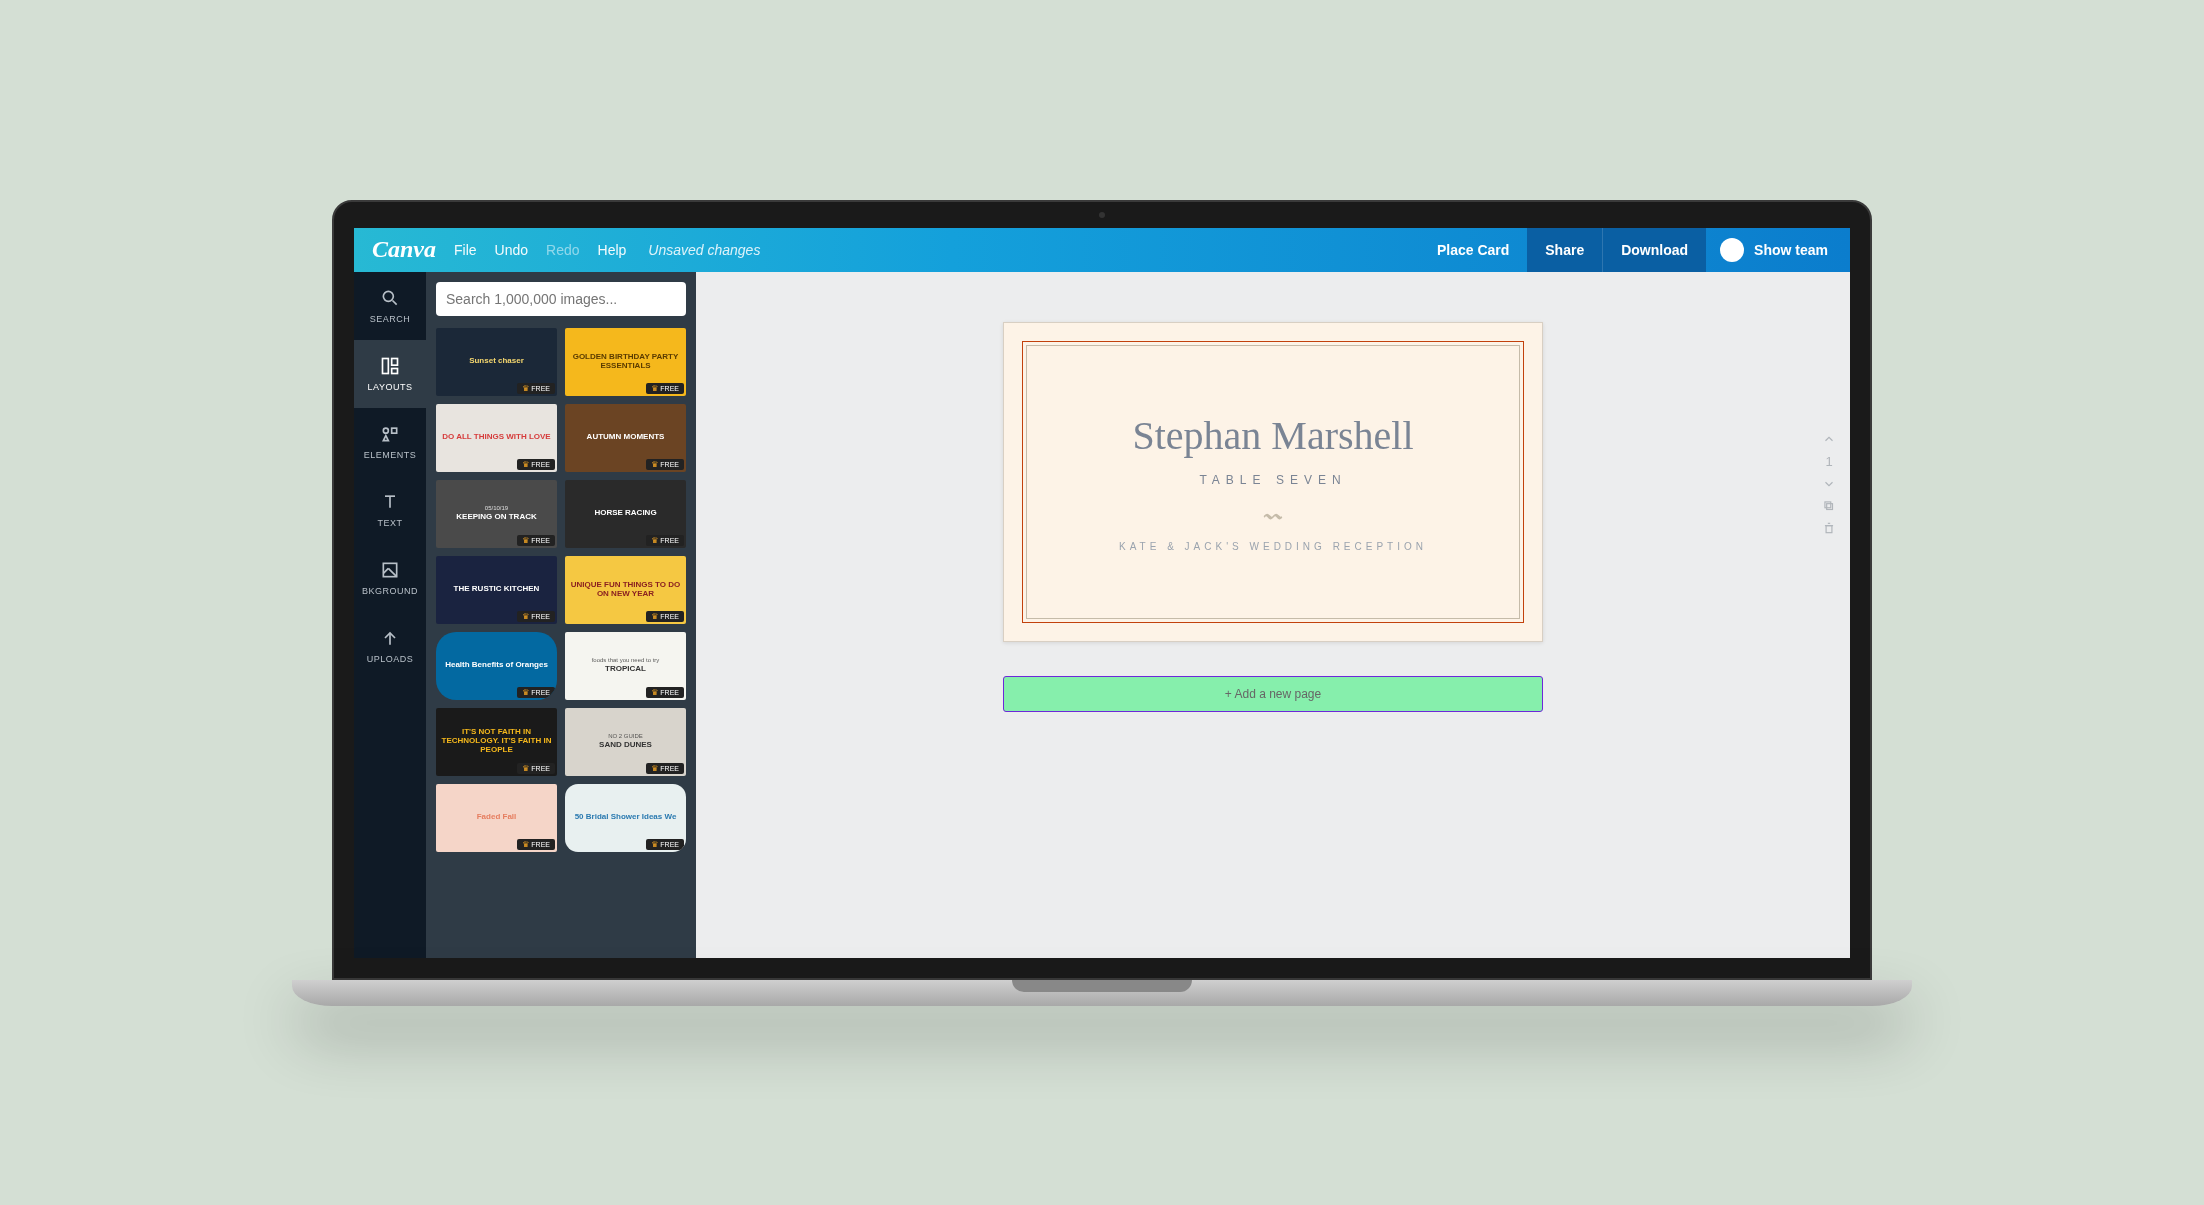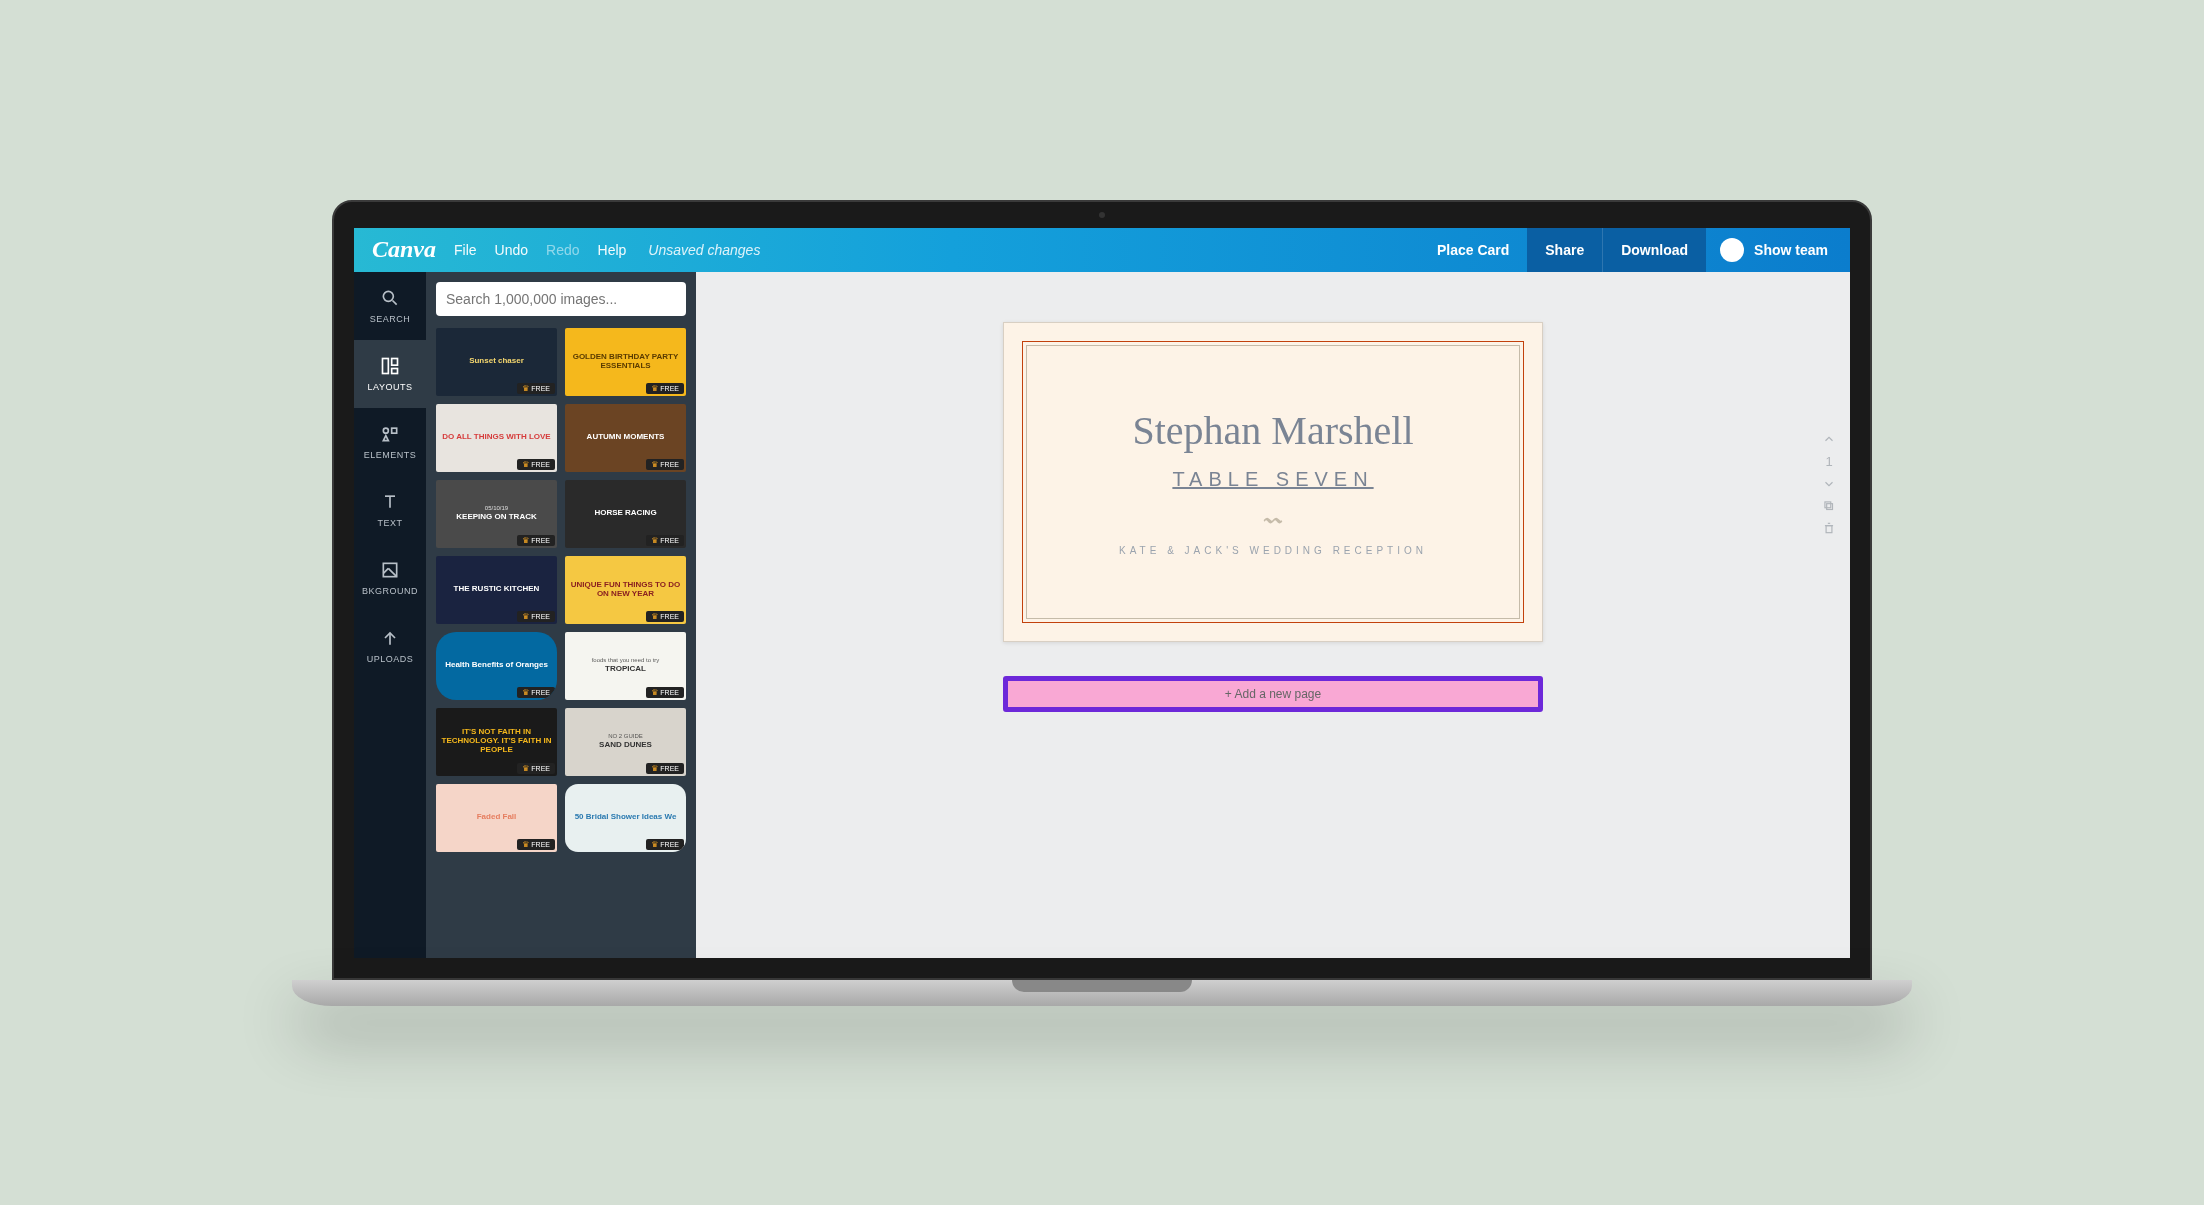--- a/index.html
+++ b/index.html
@@ -37,24 +37,24 @@
 .tmpl { height:68px; border-radius:2px; position:relative; overflow:hidden; display:flex; align-items:center; justify-content:center; color:#fff; font-size:8px; text-align:center; cursor:pointer; padding:4px; background:#555; }
 .tmpl .free { position:absolute; right:2px; bottom:2px; background:#222; color:#fff; font-size:7px; padding:1px 5px; border-radius:2px; display:flex; align-items:center; gap:2px; }
 .tmpl .free::before { content:"♛"; color:#f5a623; font-size:8px; }
 .tmpl-title { font-weight:700; line-height:1.1; }
 
 .canvas-area { flex:1; background:#ecedee; position:relative; display:flex; flex-direction:column; align-items:center; padding:30px 60px; overflow:hidden; }
 .card { width:540px; height:320px; background:#fdf3e7; border:1px solid #d8cfc3; padding:18px; box-shadow:0 1px 4px rgba(0,0,0,0.1); margin-top:20px; }
 .card-inner { border:1px solid #c2410c; height:100%; padding:3px; }
 .card-inner2 { border:1px solid #c5bba9; height:100%; display:flex; flex-direction:column; align-items:center; justify-content:center; gap:14px; }
 .name { font-family: cursive; font-size:40px; color:#7a8494; }
-.table { letter-spacing:6px; font-size:20px; color:#7a8494; font-weight:500;text-decoration:underline; }
+.table { letter-spacing:6px; font-size:12px; color:#7a8494; font-weight:500; }
 .flourish { color:#c5bba9; font-size:18px; }
 .reception { letter-spacing:4px; font-size:10px; color:#9aa3ae; }
-.add-page { margin-top:34px; width:540px; background:#f9a8d4; border:5px solid #6d28d9; border-radius:3px; height:36px; display:flex; align-items:center; justify-content:center; font-size:12px; color:#666; cursor:pointer; }
+.add-page { margin-top:34px; width:540px; background:#86efac; border:1px solid #6d28d9; border-radius:3px; height:36px; display:flex; align-items:center; justify-content:center; font-size:12px; color:#666; cursor:pointer; }
 .page-ctrl { position:absolute; right:14px; top:160px; color:#b0b5ba; display:flex; flex-direction:column; align-items:center; gap:8px; font-size:13px; }
 .page-ctrl svg { width:14px; height:14px; }
 </style>
 </head>
 <body>
 
 <div class="laptop">
   <div class="screen-bezel">
     <div class="camera"></div>
     <div class="screen">

